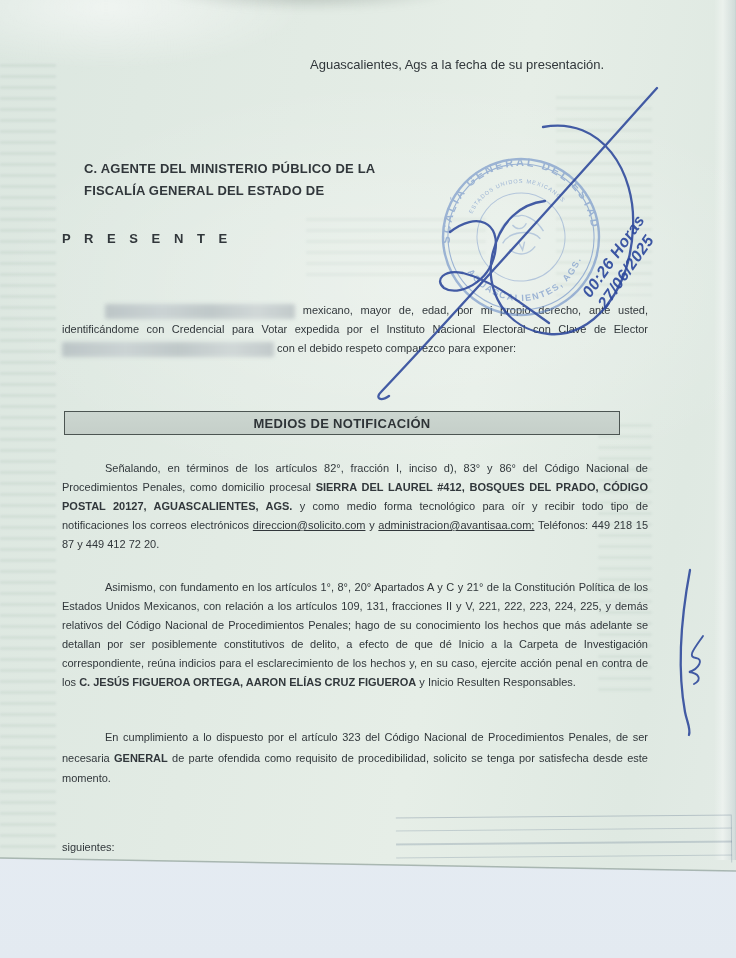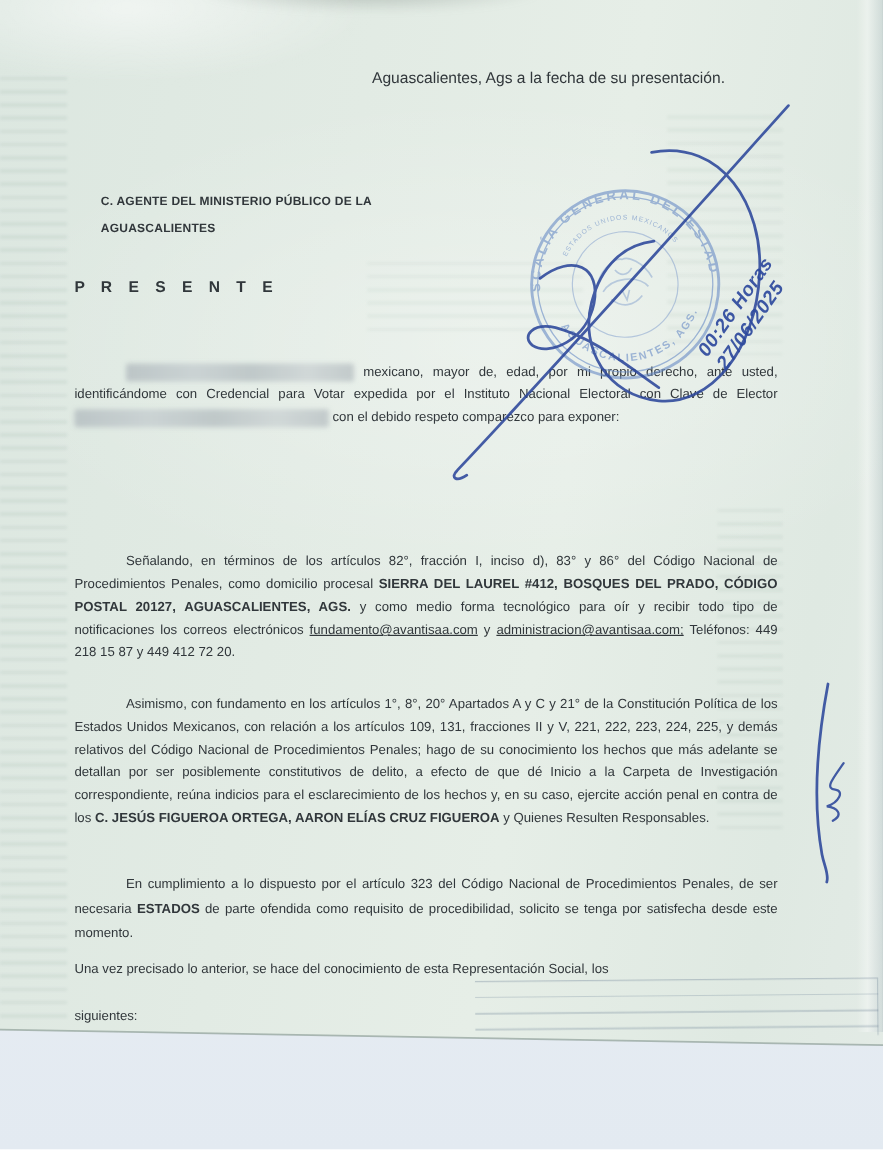--- a/index.html
+++ b/index.html
@@ -61,21 +61,21 @@
       rgba(100,122,144,0.0) 0px, rgba(100,122,144,0.0) 12px,
       rgba(100,122,144,0.28) 12px, rgba(100,122,144,0.28) 13.5px);
     transform: rotate(-0.5deg);
     filter: blur(0.6px);
   }
 
   
   .t { position: absolute; color: #31373b; }
   .dateline  { left: 310px; top: 57px;  font-size: 13px; }
   .subject   { left: 362px; top: 127px; font-size: 13px; }
-  .addressee { left: 84px;  top: 158px; font-size: 10px; font-weight: bold; line-height: 22px; letter-spacing: 0.2px; }
+  .addressee { left: 84px;  top: 158px; font-size: 13px; font-weight: bold; line-height: 22px; letter-spacing: 0.2px; }
   .present   { left: 62px;  top: 231px; font-size: 13px; font-weight: bold; letter-spacing: 5px; }
 
   .para {
     position: absolute; left: 62px; width: 586px;
     font-size: 11px; line-height: 19px;
     text-align: justify; color: #31373b;
   }
   .para.indent { text-indent: 43px; }
   .p-intro        { top: 301px; }
   .p-senalando    { top: 459px; }
@@ -137,48 +137,50 @@
   <div class="bleed bleed-rows bleed-left"></div>
   <div class="bleed bleed-rows bleed-rtop"></div>
   <div class="bleed bleed-rows bleed-mid"></div>
   <div class="bleed bleed-rows bleed-rmid"></div>
   <div class="bleed bleed-table"></div>
 
   <div class="t dateline">Aguascalientes, Ags  a la fecha de su presentación.</div>
 
   <div class="t addressee">
     <div>C. AGENTE DEL MINISTERIO PÚBLICO DE LA</div>
-    <div>AGUASCALIENTES</div>
+    <div>FISCALÍA GENERAL DEL ESTADO DE</div>
   </div>
 
   <div class="t present">P R E S E N T E</div>
 
   <p class="para indent p-intro"><span class="redact redact-name"></span>
     <span>mexicano, mayor de, edad, por mi propio derecho, ante usted, identificándome con Credencial para Votar expedida por el Instituto Nacional Electoral con Clave de Elector</span>
     <span class="redact redact-clave"></span>
     <span>con el debido respeto comparezco para exponer:</span></p>
 
+  <div class="section-box">
+    <span>MEDIOS DE NOTIFICACIÓN</span>
+  </div>
 
   <p class="para indent p-senalando"><span>Señalando, en términos de los artículos 82°, fracción I, inciso d), 83° y 86° del Código Nacional de Procedimientos Penales, como domicilio procesal</span>
     <span class="bold">SIERRA DEL LAUREL #412, BOSQUES DEL PRADO, CÓDIGO POSTAL 20127, AGUASCALIENTES, AGS.</span>
     <span>y como medio forma tecnológico para oír y recibir todo tipo de notificaciones los correos electrónicos</span>
-    <span class="ulink">fundamento@avantisaa.com</span>
+    <span class="ulink">direccion@solicito.com</span>
     <span>y</span>
     <span class="ulink">administracion@avantisaa.com;</span>
     <span>Teléfonos: 449 218 15 87 y 449 412 72 20.</span></p>
 
   <p class="para indent p-asimismo"><span>Asimismo, con fundamento en los artículos 1°, 8°, 20° Apartados A y C y 21° de la Constitución Política de los Estados Unidos Mexicanos, con relación a los artículos 109, 131, fracciones II y V, 221, 222, 223, 224, 225, y demás relativos del Código Nacional de Procedimientos Penales; hago de su conocimiento los hechos que más adelante se detallan por ser posiblemente constitutivos de delito, a efecto de que dé Inicio a la Carpeta de Investigación correspondiente, reúna indicios para el esclarecimiento de los hechos y, en su caso, ejercite acción penal en contra de los</span>
     <span class="bold">C. JESÚS FIGUEROA ORTEGA, AARON ELÍAS CRUZ FIGUEROA</span>
-    <span>y Quienes Resulten Responsables.</span></p>
+    <span>y Inicio Resulten Responsables.</span></p>
 
   <p class="para indent p-cumplimiento"><span>En cumplimiento a lo dispuesto por el artículo 323 del Código Nacional de Procedimientos Penales, de ser necesaria</span>
-    <span class="bold">ESTADOS</span>
+    <span class="bold">GENERAL</span>
     <span>de parte ofendida como requisito de procedibilidad, solicito se tenga por satisfecha desde este momento.</span></p>
 
-  <p class="para p-unavez">Una vez precisado lo anterior, se hace del conocimiento de esta Representación Social, los</p>
   <p class="para p-siguientes">siguientes:</p>
 
   <svg class="stamp-svg" viewBox="0 0 182 182">
     <defs>
       <path id="arcTop" d="M 20,91 A 71,71 0 0 1 162,91" fill="none"></path>
       <path id="arcInner" d="M 37,91 A 54,54 0 0 1 145,91" fill="none"></path>
       <path id="arcBottom" d="M 27,91 A 64,64 0 0 0 155,91" fill="none"></path>
     </defs>
     <g stroke="#6d8fc7" fill="none">
       <circle cx="91" cy="91" r="78" stroke-width="2.4"></circle>

